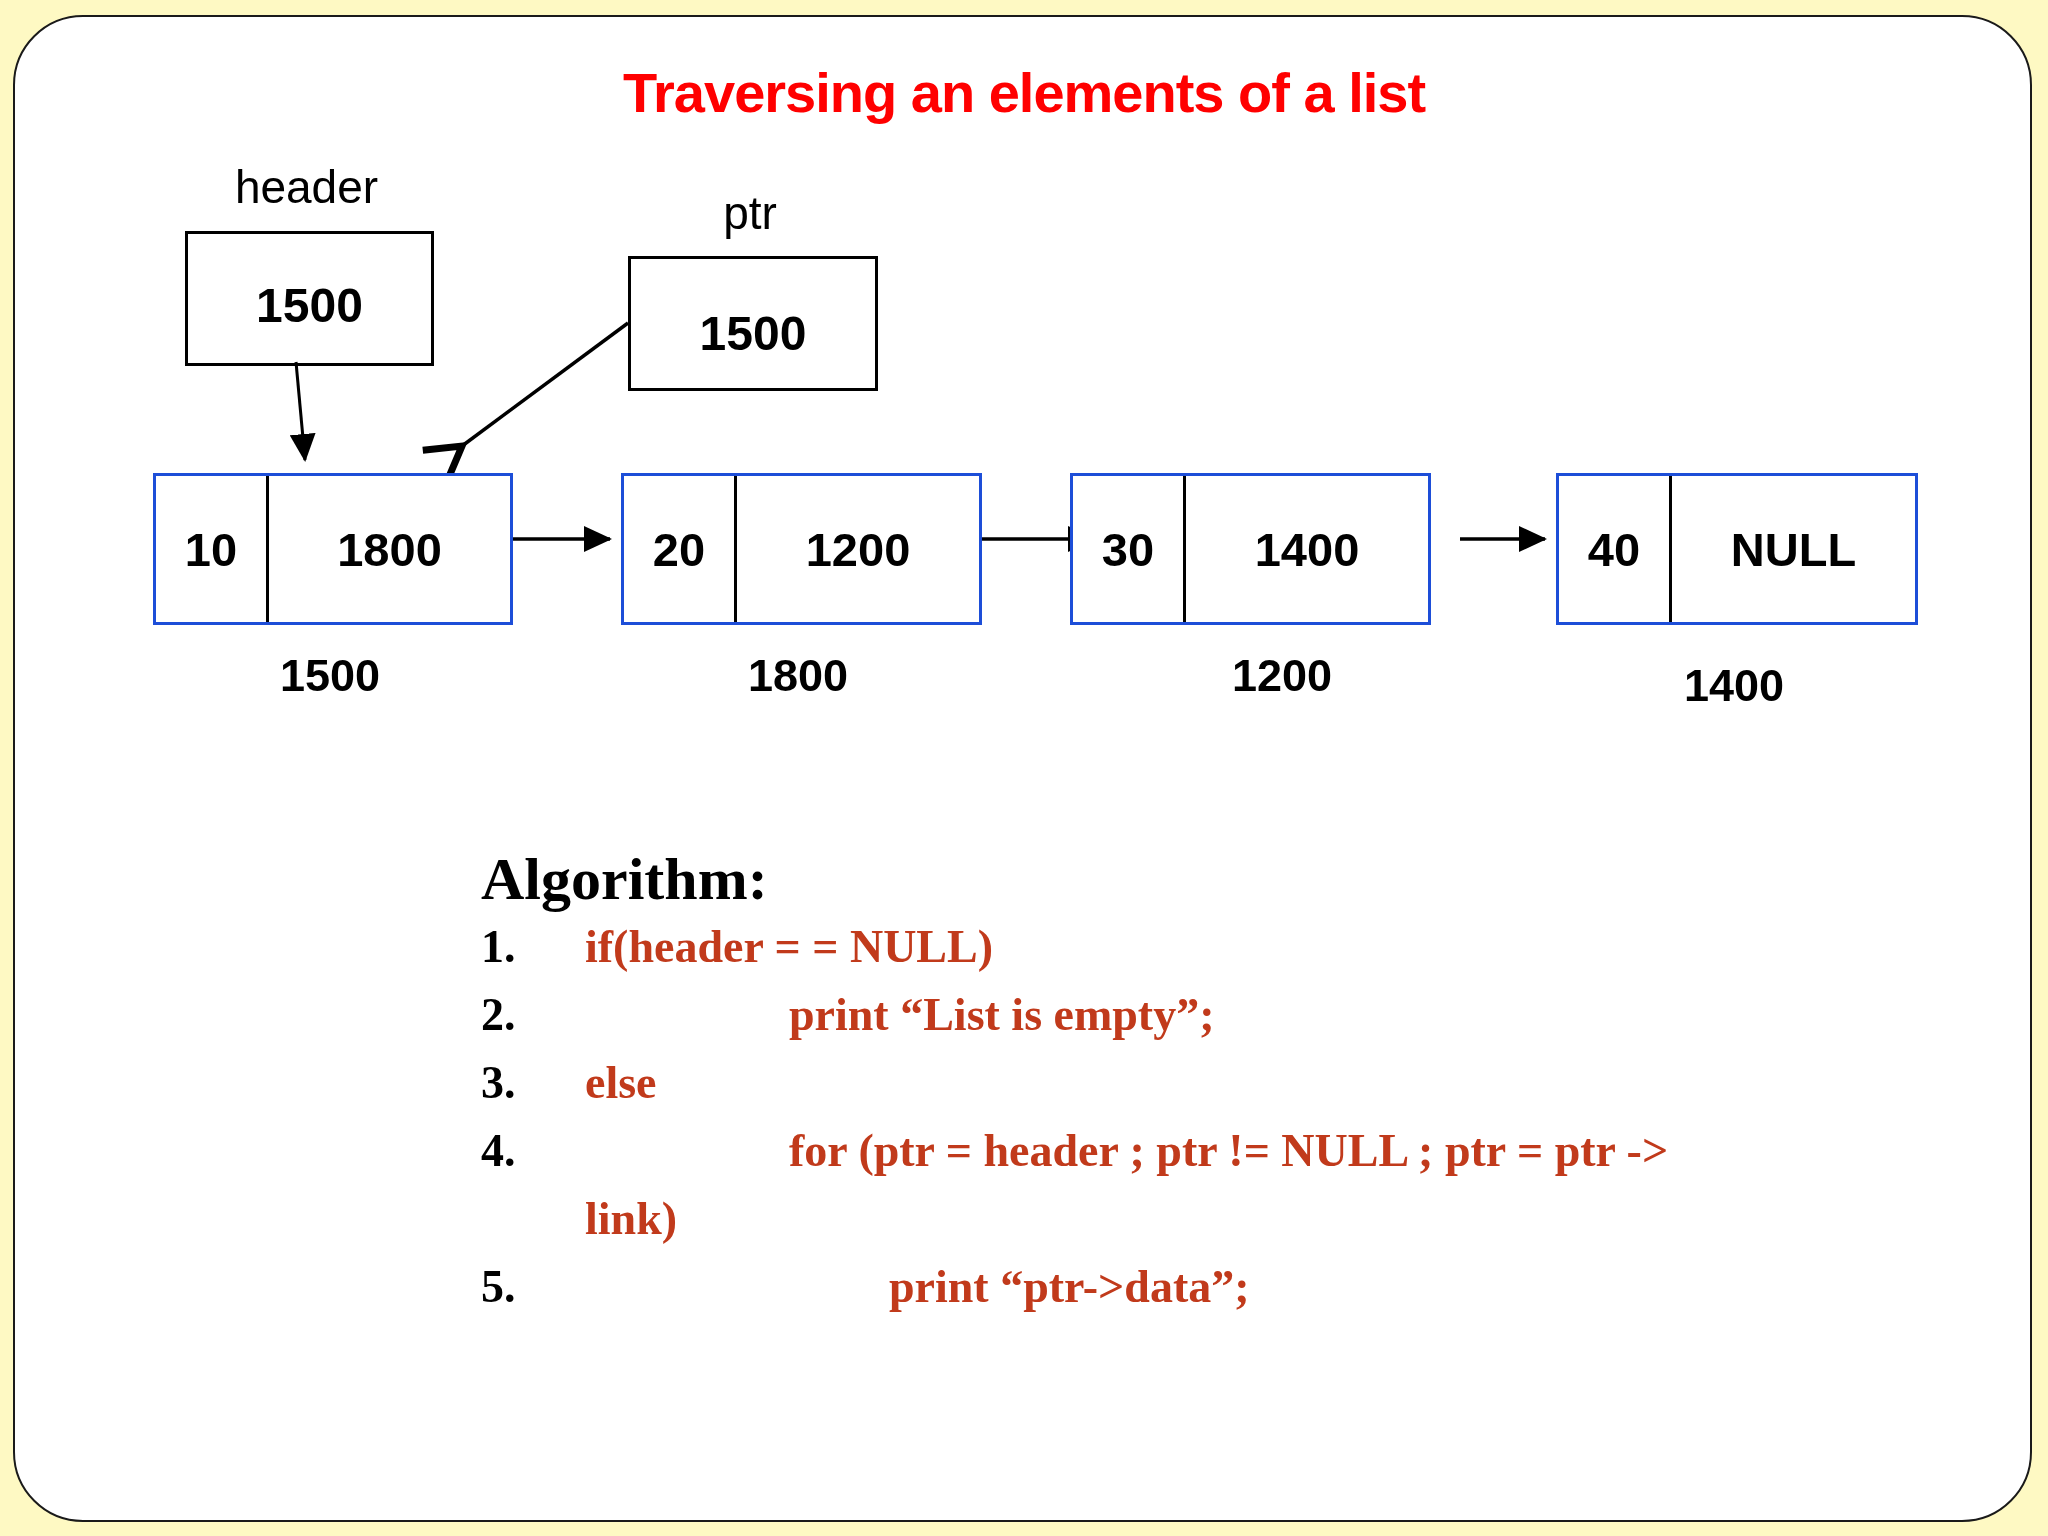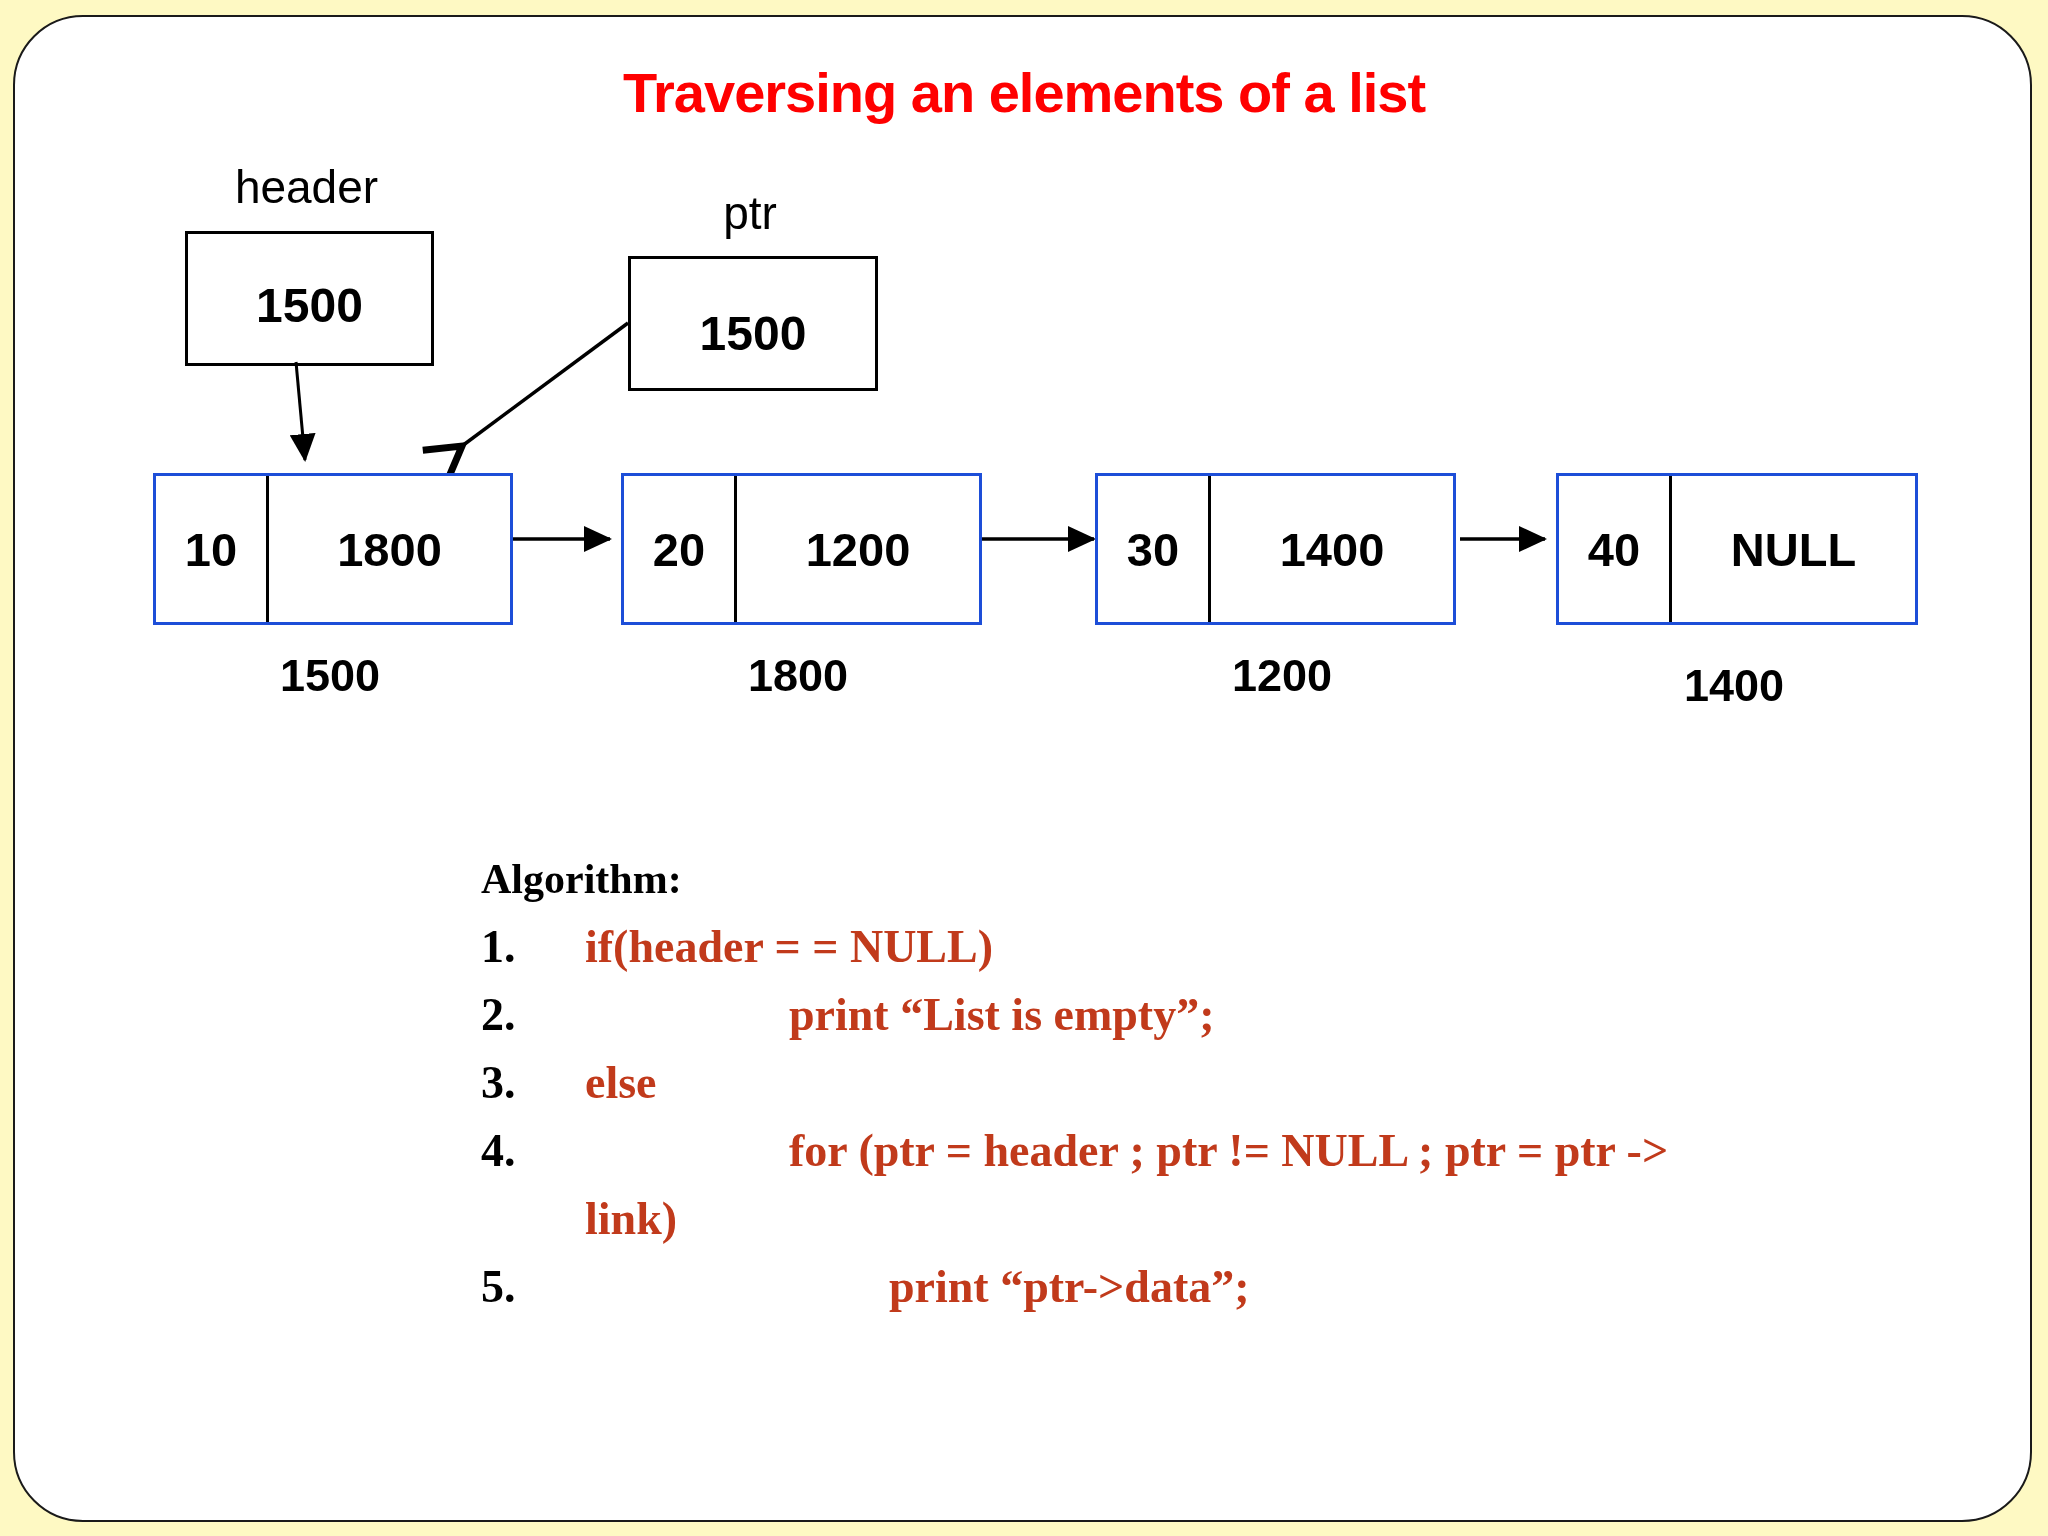--- a/index.html
+++ b/index.html
@@ -21,30 +21,30 @@
   .ptrp-box{left:628px;top:256px;width:244px;height:129px;}
   .ptrp-box span{margin-top:20px;}
   .arrows{position:absolute;left:0;top:0;width:2048px;height:1536px;pointer-events:none;}
   .node{position:absolute;top:473px;height:146px;display:flex;background:#fff;border:3px solid #1d4ed8;}
   .node .cell{display:flex;align-items:center;justify-content:center;
               font-weight:bold;font-size:47px;}
   .node .cell-data{width:110px;flex:none;}
   .node .cell-link{flex:1;border-left:3px solid #000;}
   .node1{left:153px;width:354px;}
   .node2{left:621px;width:355px;}
-  .node3{left:1095px;width:355px;text-align:right;}
+  .node3{left:1070px;width:355px;text-align:right;}
   .node4{left:1556px;width:356px;}
   .addr{position:absolute;width:240px;top:650px;text-align:center;font-weight:bold;font-size:45px;}
   .addr1{left:210px;}
   .addr2{left:678px;}
   .addr3{left:1162px;}
   .addr4{left:1614px;top:660px;}
   .algo{position:absolute;left:481px;top:845px;width:1420px;
         font-family:"Liberation Serif",serif;font-weight:bold;}
-  .algo-heading{height:68px;line-height:68px;font-size:42px;color:#000;}
+  .algo-heading{height:68px;line-height:68px;font-size:60px;color:#000;}
   .algo-line{position:relative;height:68px;line-height:68px;font-size:46px;white-space:nowrap;}
   .algo-line .num{position:absolute;left:0;color:#000;}
   .algo-line .code{position:absolute;color:var(--color-code,#c13a1b);}
   .ind-a{left:104px;}
   .ind-b{left:308px;}
   .ind-c{left:408px;}
 </style>
 </head>
 <body>
 

